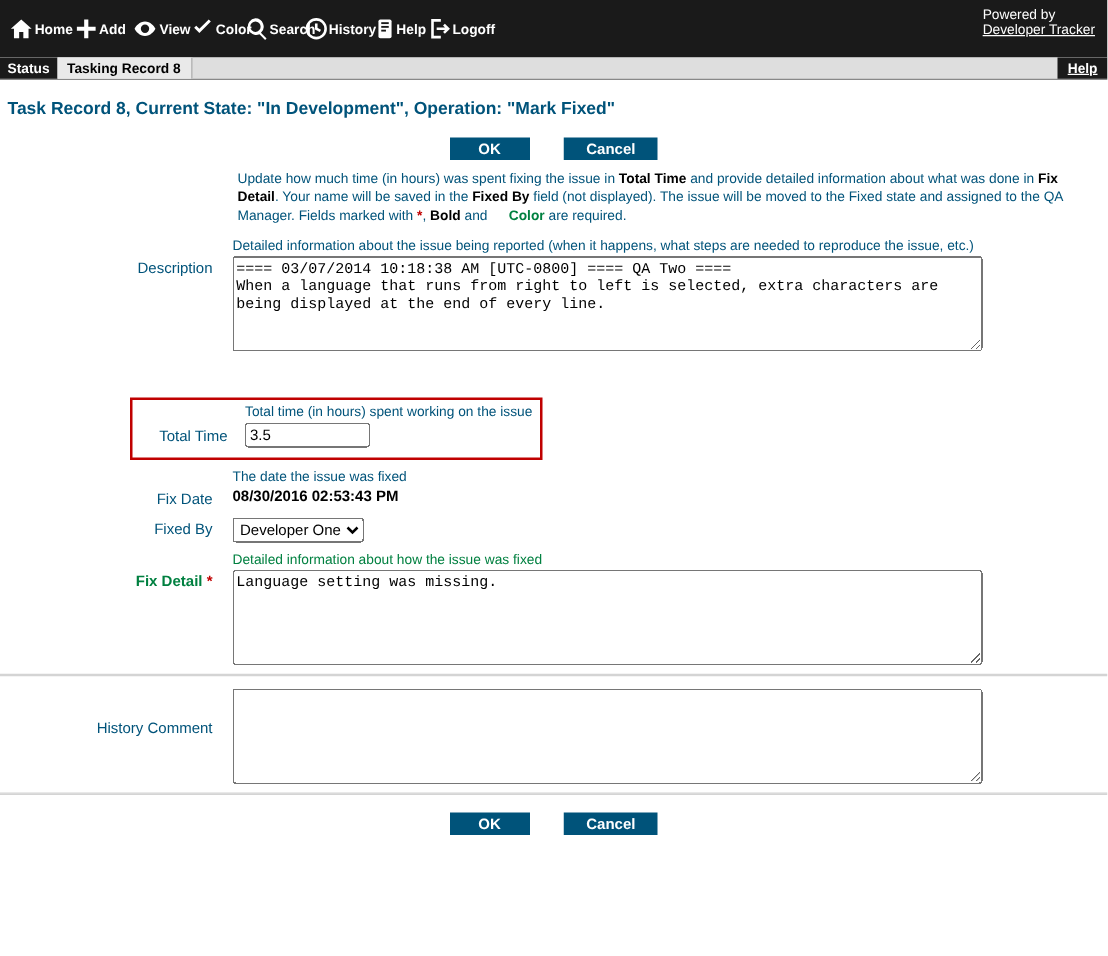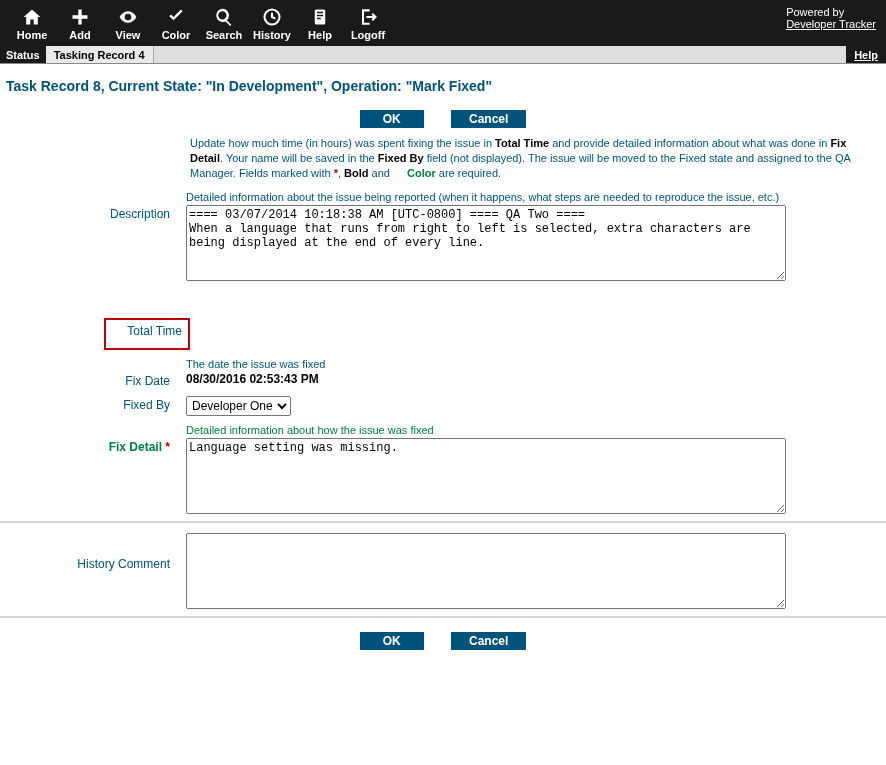--- a/index.html
+++ b/index.html
@@ -15,21 +15,20 @@
     background: #1a1a1a;
     color: #fff;
     height: 46px;
     display: flex;
     align-items: center;
     padding: 0 8px;
     position: relative;
   }
   .tool {
     display: flex;
-    flex-direction: column;
     align-items: center;
     justify-content: center;
     width: 48px;
     height: 46px;
     color: #fff;
     cursor: pointer;
     font-size: 11px;
   }
   .tool .ico { height: 22px; display:flex; align-items:center; justify-content:center;}
   .tool .lbl {  margin-top:1px; font-weight: bold;}
@@ -204,21 +203,21 @@
     <span class="lbl">Logoff</span>
   </div>
   <div class="powered">
     <span>Powered by</span><br>
     <a href="#">Developer Tracker</a>
   </div>
 </div>
 
 <div class="subbar">
   <div class="status-tab">Status</div>
-  <div class="rec-tab">Tasking Record 4</div>
+  <div class="rec-tab">Tasking Record 8</div>
   <div class="help">Help</div>
 </div>
 
 <div class="pagetitle">Task Record 8, Current State: "In Development", Operation: "Mark Fixed"</div>
 
 <div class="btnrow">
   <button class="btn">OK</button>
   <button class="btn">Cancel</button>
 </div>
 
@@ -239,20 +238,24 @@
   <tr>
     <td class="labelcell" style="padding-top:26px !important;"></td>
     <td></td>
   </tr>
 </tbody>
   </table>
 
 <div style="margin-left:104px;">
   <div class="boxred" style="display:flex; align-items:flex-end; gap:14px;">
     <div style="width:70px; text-align:right; color:#00537a; padding-bottom:2px;">Total Time</div>
+    <div>
+      <div class="hint">Total time (in hours) spent working on the issue</div>
+      <input class="num" value="3.5" style="">
+    </div>
   </div>
 </div>
 
 <table class="formtable" style="margin-top:4px;">
   <tbody>
       <tr>
     <td class="labelcell">Fix Date</td>
     <td>
       <div class="hint">The date the issue was fixed</div>
       <div class="fixdate">08/30/2016 02:53:43 PM</div>

